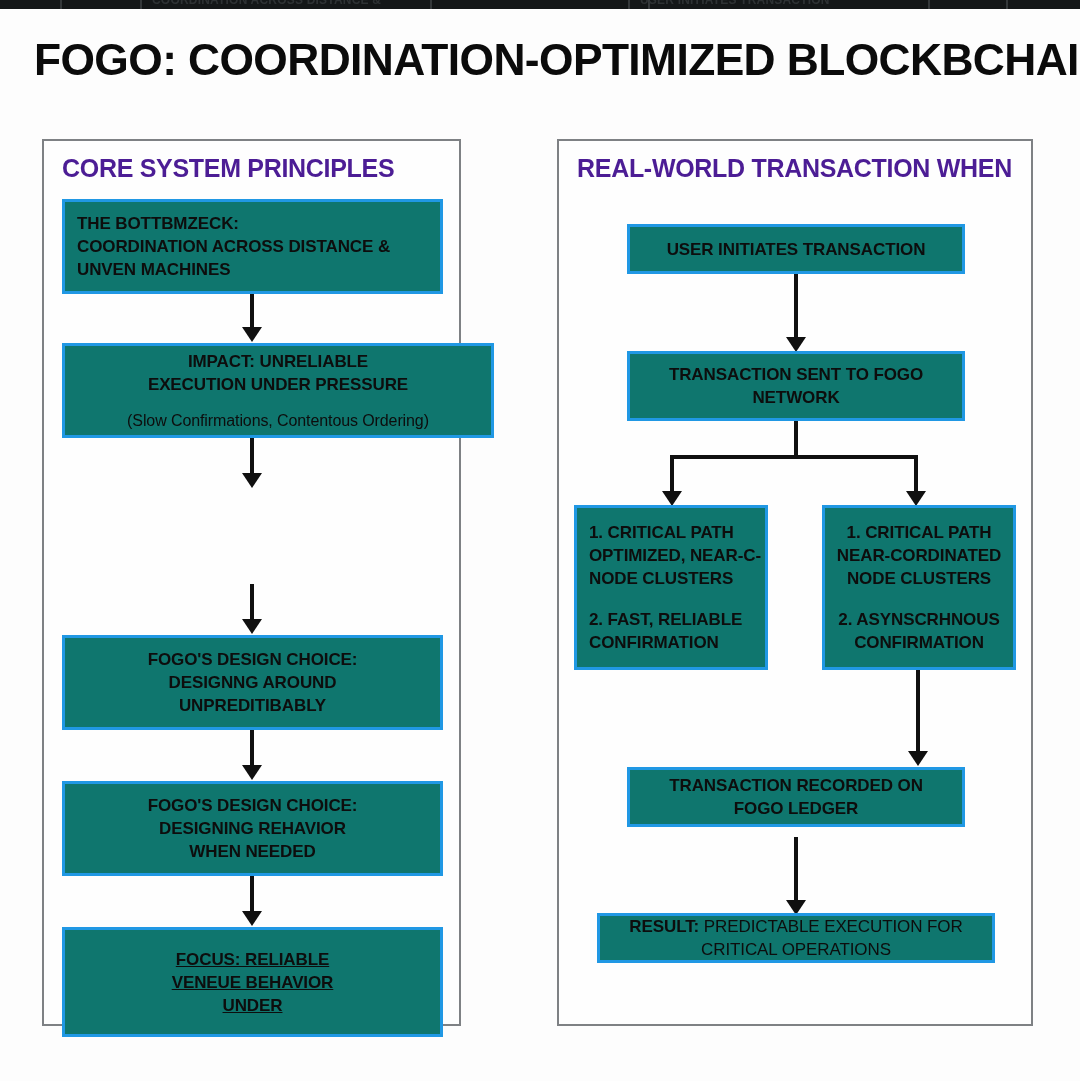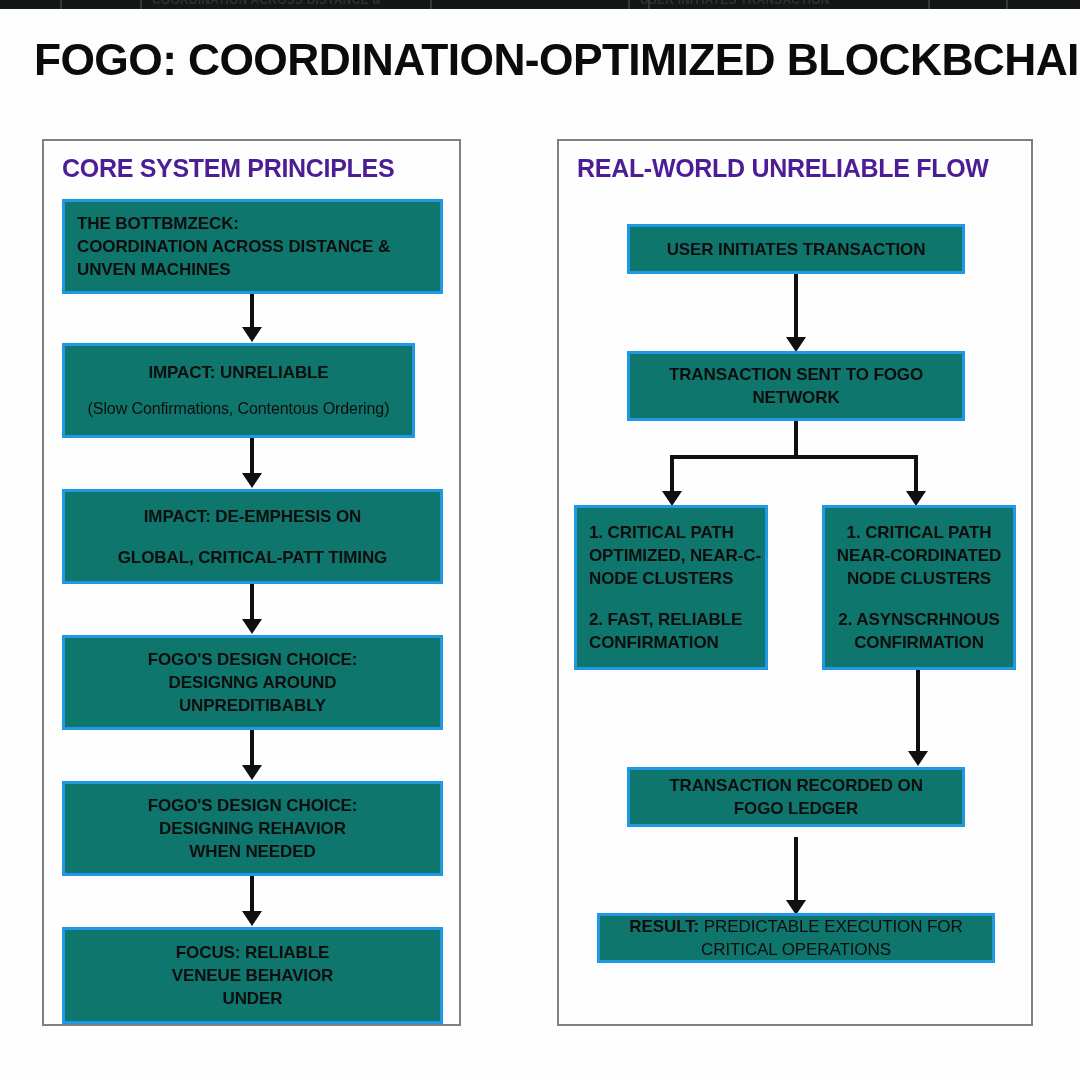--- a/index.html
+++ b/index.html
@@ -148,59 +148,56 @@
     <div class="panel-title">CORE SYSTEM PRINCIPLES</div>
 
     <div class="box left" style="left:18px; top:58px; width:381px; height:95px;">
       <div class="ln">THE BOTTBMZECK:</div>
       <div class="ln">COORDINATION ACROSS DISTANCE &amp;</div>
       <div class="ln">UNVEN MACHINES</div>
     </div>
     <div class="vline" style="left:206px; top:153px; height:38px;"></div>
     <div class="ahead" style="left:198px; top:186px;"></div>
 
-    <div class="box center" style="left:18px; top:202px; width:353px; height:95px;">
+    <div class="box center" style="left:18px; top:202px; width:432px; height:95px;">
       <div class="ln">IMPACT: UNRELIABLE</div>
+      <div class="ln">EXECUTION UNDER PRESSURE</div>
       <div class="ln sub">(Slow Confirmations, Contentous Ordering)</div>
     </div>
     <div class="vline" style="left:206px; top:297px; height:40px;"></div>
     <div class="ahead" style="left:198px; top:332px;"></div>
 
-    <div class="box center" style="left:18px; top:348px; width:381px; height:95px;">
-      <div class="ln">IMPACT: DE-EMPHESIS ON</div>
-      <div class="ln gap">GLOBAL, CRITICAL-PATT TIMING</div>
-    </div>
     <div class="vline" style="left:206px; top:443px; height:40px;"></div>
     <div class="ahead" style="left:198px; top:478px;"></div>
 
     <div class="box center" style="left:18px; top:494px; width:381px; height:95px;">
       <div class="ln">FOGO'S DESIGN CHOICE:</div>
       <div class="ln">DESIGNNG AROUND</div>
       <div class="ln">UNPREDITIBABLY</div>
     </div>
     <div class="vline" style="left:206px; top:589px; height:40px;"></div>
     <div class="ahead" style="left:198px; top:624px;"></div>
 
     <div class="box center" style="left:18px; top:640px; width:381px; height:95px;">
       <div class="ln">FOGO'S DESIGN CHOICE:</div>
       <div class="ln">DESIGNING REHAVIOR</div>
       <div class="ln">WHEN NEEDED</div>
     </div>
     <div class="vline" style="left:206px; top:735px; height:40px;"></div>
     <div class="ahead" style="left:198px; top:770px;"></div>
 
-    <div class="box center" style="left:18px; top:786px; width:381px; height:97px;">
+    <div class="box center" style="left:18px; top:786px; width:381px; height:110px;text-decoration:underline;">
       <div class="ln">FOCUS: RELIABLE</div>
       <div class="ln">VENEUE BEHAVIOR</div>
       <div class="ln">UNDER</div>
     </div>
   </div>
 
   <div class="panel" id="panel-right">
-    <div class="panel-title">REAL-WORLD UNRELIABLE FLOW</div>
+    <div class="panel-title">REAL-WORLD TRANSACTION WHEN</div>
 
     <div class="box center" style="left:68px; top:83px; width:338px; height:50px;">
       <div class="ln">USER INITIATES TRANSACTION</div>
     </div>
     <div class="vline" style="left:235px; top:133px; height:68px;"></div>
     <div class="ahead" style="left:227px; top:196px;"></div>
 
     <div class="box center" style="left:68px; top:210px; width:338px; height:70px;">
       <div class="ln">TRANSACTION SENT TO FOGO</div>
       <div class="ln">NETWORK</div>

